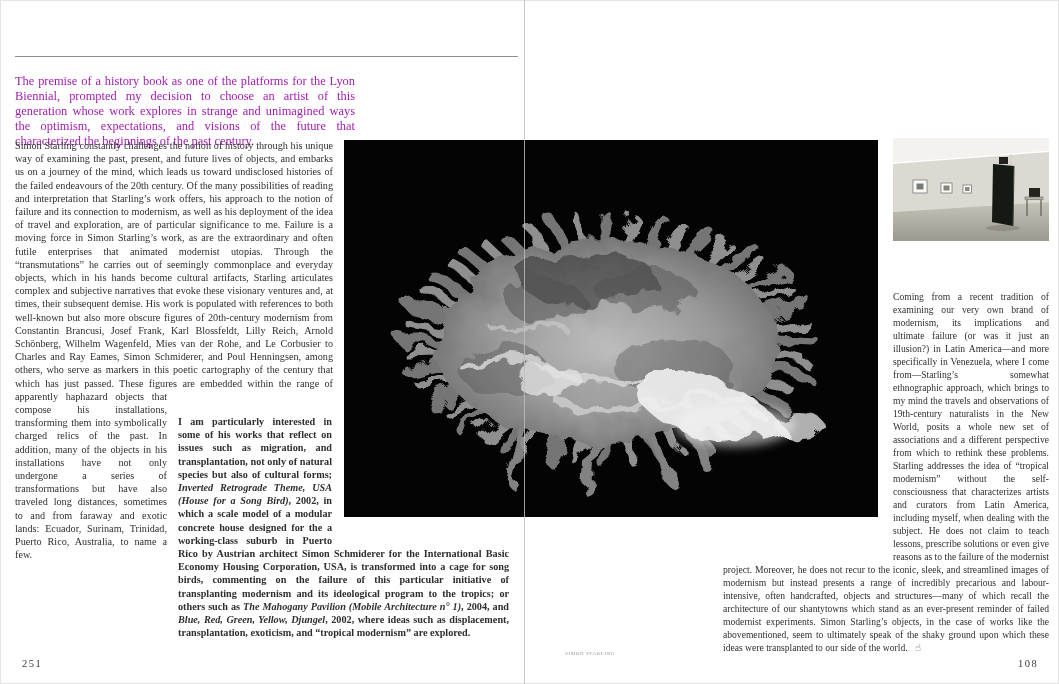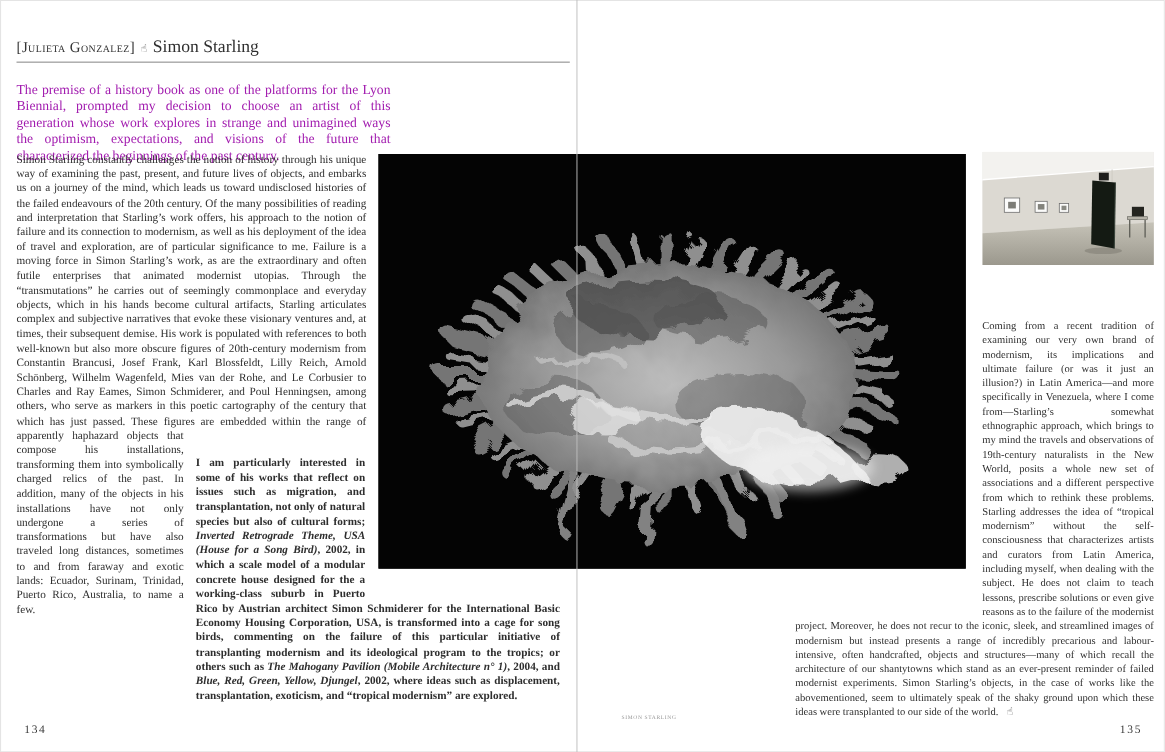--- a/index.html
+++ b/index.html
@@ -43,23 +43,20 @@
   .folio-right{left:1018px;}
   .runfoot{position:absolute;left:565px;top:651px;font-size:5px;letter-spacing:.6px;color:#969696;z-index:8;}
 </style>
 </head>
 <body>
 
 <div class="spread">
 
   <div class="spine"></div>
 
-  <div class="header">
-    <span class="author">[Julieta Gonzalez]</span><span class="man">☝</span><span class="artist">Simon Starling</span>
-  </div>
   <div class="rule"></div>
 
   <p class="intro">The premise of a history book as one of the platforms for the Lyon Biennial, prompted my decision to choose an artist of this generation whose work explores in strange and unimagined ways the optimism, expectations, and visions of the future that characterized the beginnings of the past century.</p>
 
   <div class="col1 body">
     <span class="sp-a"></span>
     <span class="sp-b"></span>
     <span>Simon Starling constantly challenges the notion of history through his unique way of examining the past, present, and future lives of objects, and embarks us on a journey of the mind, which leads us toward undisclosed histories of the failed endeavours of the 20th century. Of the many possibilities of reading and interpretation that Starling’s work offers, his approach to the notion of failure and its connection to modernism, as well as his deployment of the idea of travel and exploration, are of particular significance to me. Failure is a moving force in Simon Starling’s work, as are the extraordinary and often futile enterprises that animated modernist utopias. Through the “transmutations” he carries out of seemingly commonplace and everyday objects, which in his hands become cultural artifacts, Starling articulates complex and subjective narratives that evoke these visionary ventures and, at times, their subsequent demise. His work is populated with references to both well-known but also more obscure figures of 20th-century modernism from Constantin Brancusi, Josef Frank, Karl Blossfeldt, Lilly Reich, Arnold Schönberg, Wilhelm Wagenfeld, Mies van der Rohe, and Le Corbusier to Charles and Ray Eames, Simon Schmiderer, and Poul Henningsen, among others, who serve as markers in this poetic cartography of the century that which has just passed. These figures are embedded within the range of apparently haphazard objects that compose his installations, transforming them into symbolically charged relics of the past. In addition, many of the objects in his installations have not only undergone a series of transformations but have also traveled long distances, sometimes to and from faraway and exotic lands: Ecuador, Surinam, Trinidad, Puerto Rico, Australia, to name a few.</span>
   </div>
 
@@ -157,16 +154,16 @@
       <g>
         <rect x="136" y="50" width="11" height="9" fill="#24241f"></rect>
         <rect x="132" y="59" width="18" height="2.5" fill="#b5b2a8" stroke="#66655e" stroke-width="0.6"></rect>
         <line x1="134" y1="62" x2="134" y2="78" stroke="#5f5f58" stroke-width="1.2"></line>
         <line x1="148" y1="62" x2="148" y2="78" stroke="#5f5f58" stroke-width="1.2"></line>
       </g>
     </svg>
   </div>
 
   <div class="runfoot">SIMON STARLING</div>
-  <div class="folio folio-left">134</div>
-  <div class="folio folio-right">135</div>
+  <div class="folio folio-left">251</div>
+  <div class="folio folio-right">108</div>
 
 </div>
 
 </body></html>

